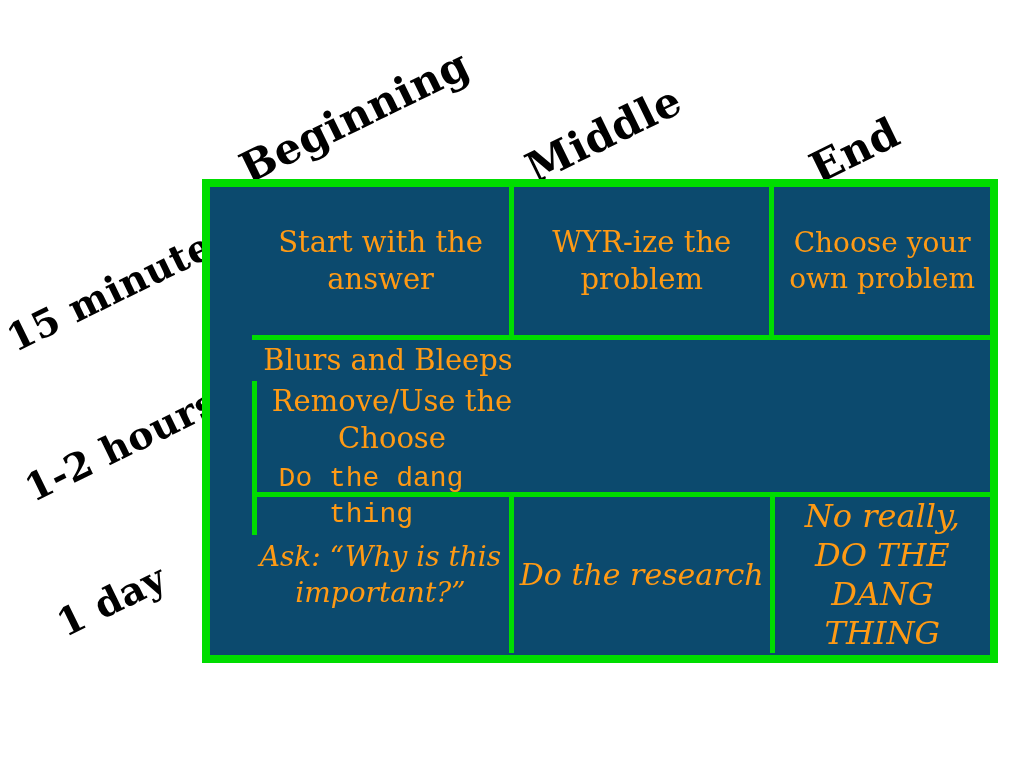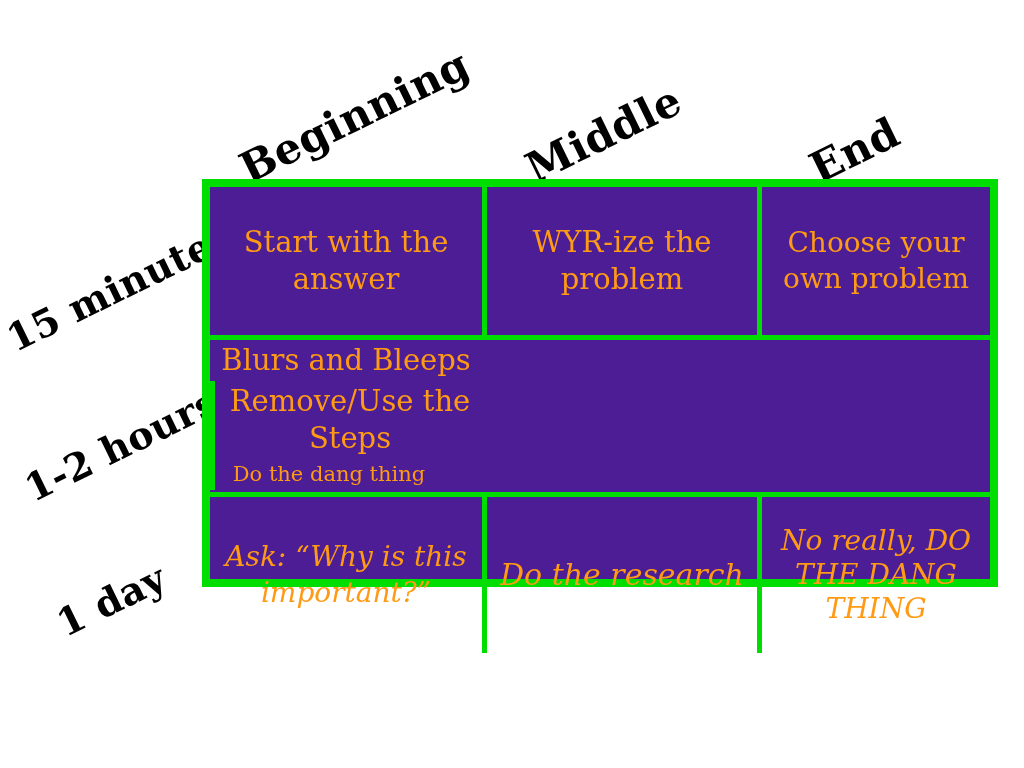--- a/index.html
+++ b/index.html
@@ -56,25 +56,26 @@
   #row-header-0 { left: 18px;  top: 320px; }
   #row-header-1 { left: 36px;  top: 470px; }
   #row-header-2 { left: 68px;  top: 605px; }
 
   
   #matrix-table {
     position: absolute;
     left: 202px;
     top: 179px;
     width: 796px;
-    height: 408px;
+    height: 484px;
     border: 8px solid #00dd00;
     box-sizing: border-box;
     border-collapse: separate;
-    background: #4c1d95;
+    background: #0c4a6e;
+    padding-left: 42px;
   }
   .matrix-row {
     display: flex;
     width: 100%;
   }
   .matrix-row.r0 { height: 148px; }
   .matrix-row.r1 { height: 152px; flex-direction: column; }
   .matrix-row.r2 { height: 156px; font-style: italic; }
 
   .matrix-row.r1, .matrix-row.r2 {
@@ -94,23 +95,23 @@
     padding: 2px 6px;
     overflow: visible;
   }
   .matrix-cell.c0 { width: 272px; }
   .matrix-cell.c1 { width: 275px; border-left: 5px solid #00dd00; align-items: center; }
   .matrix-cell.c2 { width: 233px; border-left: 5px solid #00dd00; }
 
   
   .cell-r2c1 { font-size: 30px; white-space: nowrap; }
   .cell-r2c0 { font-size: 28px; }
-  .cell-r2c2 { font-size: 28px; line-height: 1.22; }
+  .cell-r2c2 { font-size: 32px; line-height: 1.22; }
   .cell-r0c2 { font-size: 28px; }
-  .cell-r1c2 { font-size: 21px; }
+  .cell-r1c2 { font-size: 28px; font-family: Liberation Mono, monospace; }
 
   .cell-text { display: block; width: 100%; }
 </style>
 </head>
 <body>
 
 <div id="canvas">
 
   <div class="col-header" id="col-header-0">Beginning</div>
   <div class="col-header" id="col-header-1">Middle</div>
@@ -132,21 +133,21 @@
       <div class="matrix-cell c2 cell-r0c2">
         <span class="cell-text">Choose your own problem</span>
       </div>
     </div>
 
     <div class="matrix-row r1">
       <div class="matrix-cell c0 cell-r1c0">
         <span class="cell-text">Blurs and Bleeps</span>
       </div>
       <div class="matrix-cell c1 cell-r1c1">
-        <span class="cell-text">Remove/Use the Steps</span>
+        <span class="cell-text">Remove/Use the Choose</span>
       </div>
       <div class="matrix-cell c2 cell-r1c2">
         <span class="cell-text">Do the dang thing</span>
       </div>
     </div>
 
     <div class="matrix-row r2">
       <div class="matrix-cell c0 cell-r2c0">
         <span class="cell-text">Ask: “Why is this important?”</span>
       </div>

